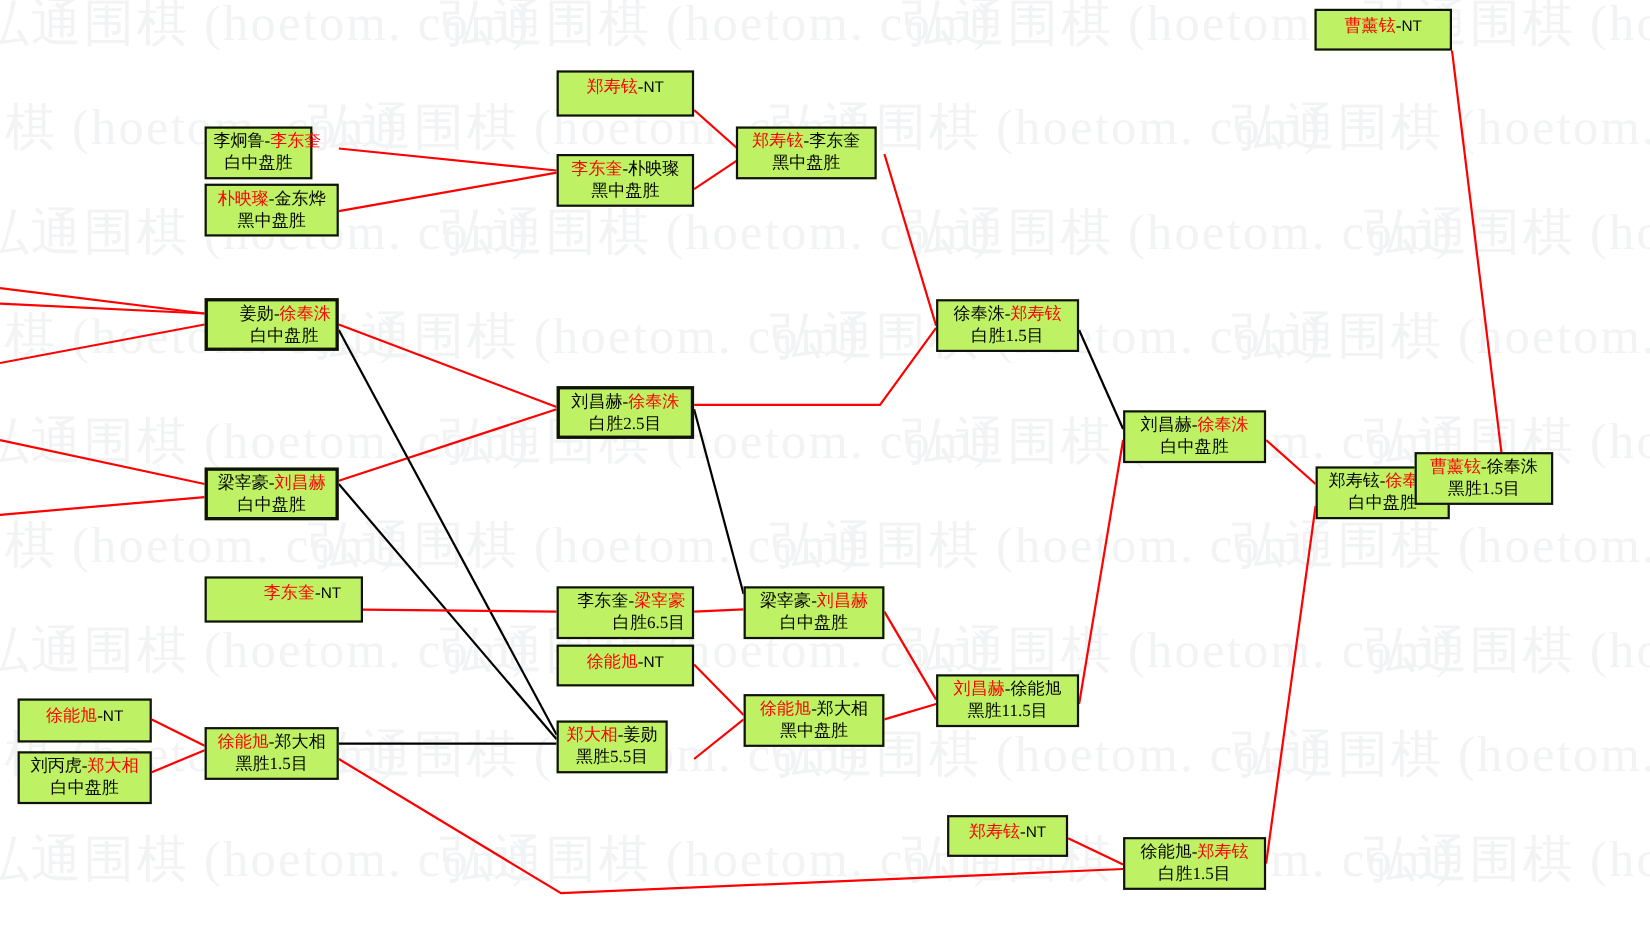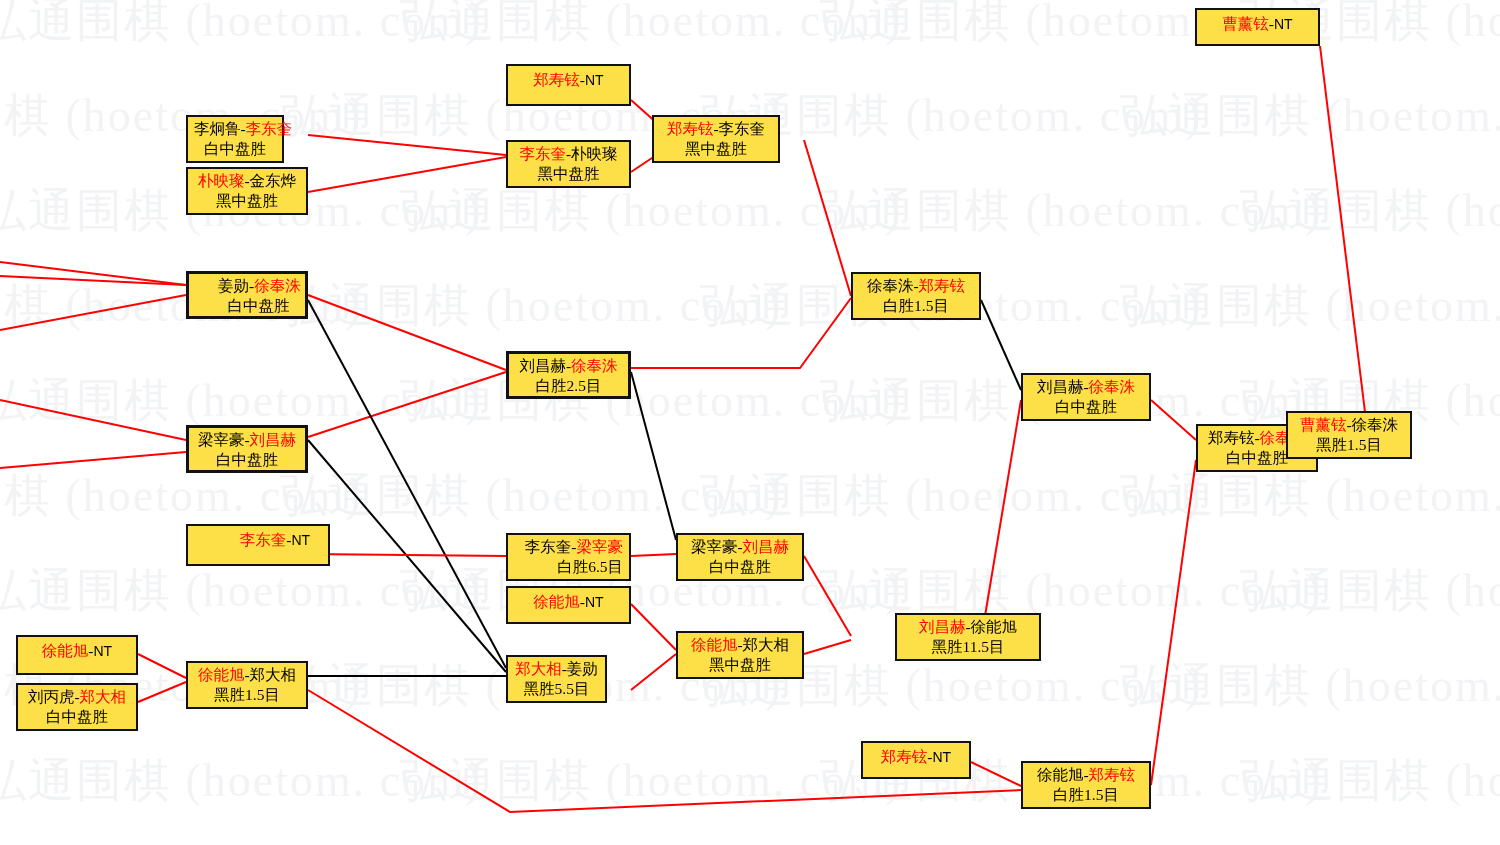--- a/index.html
+++ b/index.html
@@ -43,21 +43,21 @@
     inset: 0;
     z-index: 1;
     pointer-events: none;
   }
 
   
   .node {
     position: absolute;
     z-index: 2;
     box-sizing: border-box;
-    background: #fde047;
+    background: #bef264;
     border: 2px solid #111111;
     text-align: center;
     font-size: 15.5px;
     line-height: 1.30;
     padding: 2px 6px 3px 6px;
     font-family: "Liberation Serif", "DejaVu Serif", serif;
     color: #000000;
   }
   .node.thick { border-width: 3px; }
   .node .pair { white-space: nowrap; }
@@ -134,21 +134,21 @@
         <div class="result">白中盘胜</div>
       </div>
       <div class="node" style="left: 186px; top: 167px; width: 122px; height: 48px;">
         <div class="pair"><span class="p-red">朴映璨</span><span class="dash">-</span><span class="p-dark">金东烨</span></div>
         <div class="result">黑中盘胜</div>
       </div>
       <div class="node" style="left: 506px; top: 140px; width: 125px; height: 48px;">
         <div class="pair"><span class="p-red">李东奎</span><span class="dash">-</span><span class="p-dark">朴映璨</span></div>
         <div class="result">黑中盘胜</div>
       </div>
-      <div class="node" style="left: 652px; top: 115px; width: 128px; height: 48px;">
+      <div class="node" style="left: 669px; top: 115px; width: 128px; height: 48px;">
         <div class="pair"><span class="p-red">郑寿铉</span><span class="dash">-</span><span class="p-dark">李东奎</span></div>
         <div class="result">黑中盘胜</div>
       </div>
       <div class="node thick" style="left: 186px; top: 271px; width: 122px; height: 48px; padding-left: 29px;">
         <div class="pair"><span class="p-dark">姜勋</span><span class="dash">-</span><span class="p-red">徐奉洙</span></div>
         <div class="result">白中盘胜</div>
       </div>
       <div class="node thick" style="left: 506px; top: 351px; width: 125px; height: 48px;">
         <div class="pair"><span class="p-dark">刘昌赫</span><span class="dash">-</span><span class="p-red">徐奉洙</span></div>
         <div class="result">白胜2.5目</div>
@@ -191,21 +191,21 @@
         <div class="result">黑中盘胜</div>
       </div>
       <div class="node" style="left: 851px; top: 272px; width: 130px; height: 48px;">
         <div class="pair"><span class="p-dark">徐奉洙</span><span class="dash">-</span><span class="p-red">郑寿铉</span></div>
         <div class="result">白胜1.5目</div>
       </div>
       <div class="node" style="left: 1021px; top: 373px; width: 130px; height: 48px;">
         <div class="pair"><span class="p-dark">刘昌赫</span><span class="dash">-</span><span class="p-red">徐奉洙</span></div>
         <div class="result">白中盘胜</div>
       </div>
-      <div class="node" style="left: 851px; top: 613px; width: 146px; height: 48px; margin-left: 44px;">
+      <div class="node" style="left: 851px; top: 613px; width: 130px; height: 48px;">
         <div class="pair"><span class="p-red">刘昌赫</span><span class="dash">-</span><span class="p-dark">徐能旭</span></div>
         <div class="result">黑胜11.5目</div>
       </div>
       <div class="node single" style="left: 861px; top: 741px; width: 110px; height: 38px;">
         <div class="pair"><span class="p-red">郑寿铉</span><span class="dash">-</span><span class="nt">NT</span></div>
       </div>
       <div class="node" style="left: 1021px; top: 761px; width: 130px; height: 48px;">
         <div class="pair"><span class="p-dark">徐能旭</span><span class="dash">-</span><span class="p-red">郑寿铉</span></div>
         <div class="result">白胜1.5目</div>
       </div>

